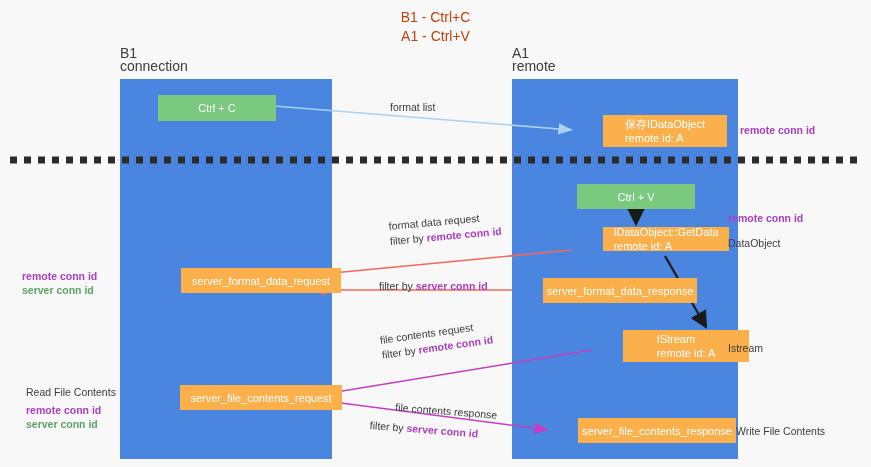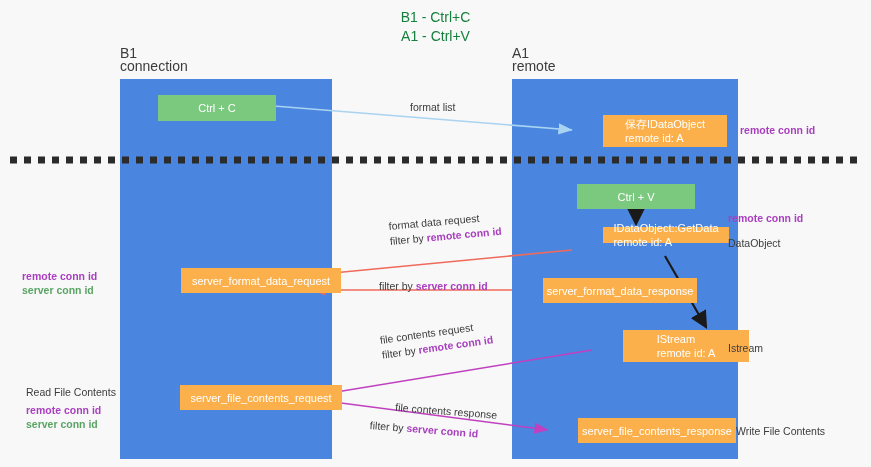--- a/index.html
+++ b/index.html
@@ -16,21 +16,21 @@
     overflow: hidden;
   }
   
   .title {
     position: absolute;
     left: 0;
     top: 8px;
     width: 871px;
     text-align: center;
     font-size: 14px;
-    color: #15803d;
+    color: #c2410c;
     line-height: 19px;
     white-space: pre;
   }
   
   .col-head {
     position: absolute;
     text-align: left;
     font-size: 14px;
     color: #3c3c3c;
     line-height: 13px;
@@ -136,35 +136,35 @@
     <line x1="10" y1="160" x2="861" y2="160" stroke="#2b2b2b" stroke-width="7" stroke-dasharray="7 7"></line>
   </svg>
 
   <div class="node green" style="left:158px; top:95px; width:118px; height:26px;">Ctrl + C</div>
 
   <div class="node orange" style="left:573px; top:115px; width:124px; height:32px;">保存IDataObject
 remote id: A</div>
 
   <div class="node green" style="left:577px; top:172px; width:118px; height:25px;margin-top:12px;">Ctrl + V</div>
 
-  <div class="node orange" style="left:573px; top:227px; width:126px; height:16px;">IDataObject::GetData
+  <div class="node orange" style="left:573px; top:227px; width:126px; height:24px;">IDataObject::GetData
 remote id: A</div>
 
   <div class="node orange" style="left:513px; top:278px; width:154px; height:25px;">server_format_data_response</div>
 
   <div class="node orange" style="left:151px; top:268px; width:160px; height:25px;">server_format_data_request</div>
 
   <div class="node orange" style="left:593px; top:330px; width:126px; height:32px;">IStream
 remote id: A</div>
 
   <div class="node orange" style="left:150px; top:385px; width:162px; height:25px;">server_file_contents_request</div>
 
   <div class="node orange" style="left:548px; top:418px; width:158px; height:25px;">server_file_contents_response</div>
 
-  <div class="edge-label" style="left:410px; top:100px;text-align:center;">format list</div>
+  <div class="edge-label" style="left:390px; top:100px;text-align:center;">format list</div>
 
   <div class="edge-label" style="left:388px; top:219px; transform:rotate(-5.2deg); transform-origin:left top;">
     <div>format data request</div>
     <div><span>filter by </span><span class="hl-purple">remote conn id</span></div>
   </div>
 
   <div class="edge-label" style="left:379px; top:272px;">
     <div style="margin-top:7px;"><span>filter by </span><span class="hl-purple">server conn id</span></div>
   </div>
 

